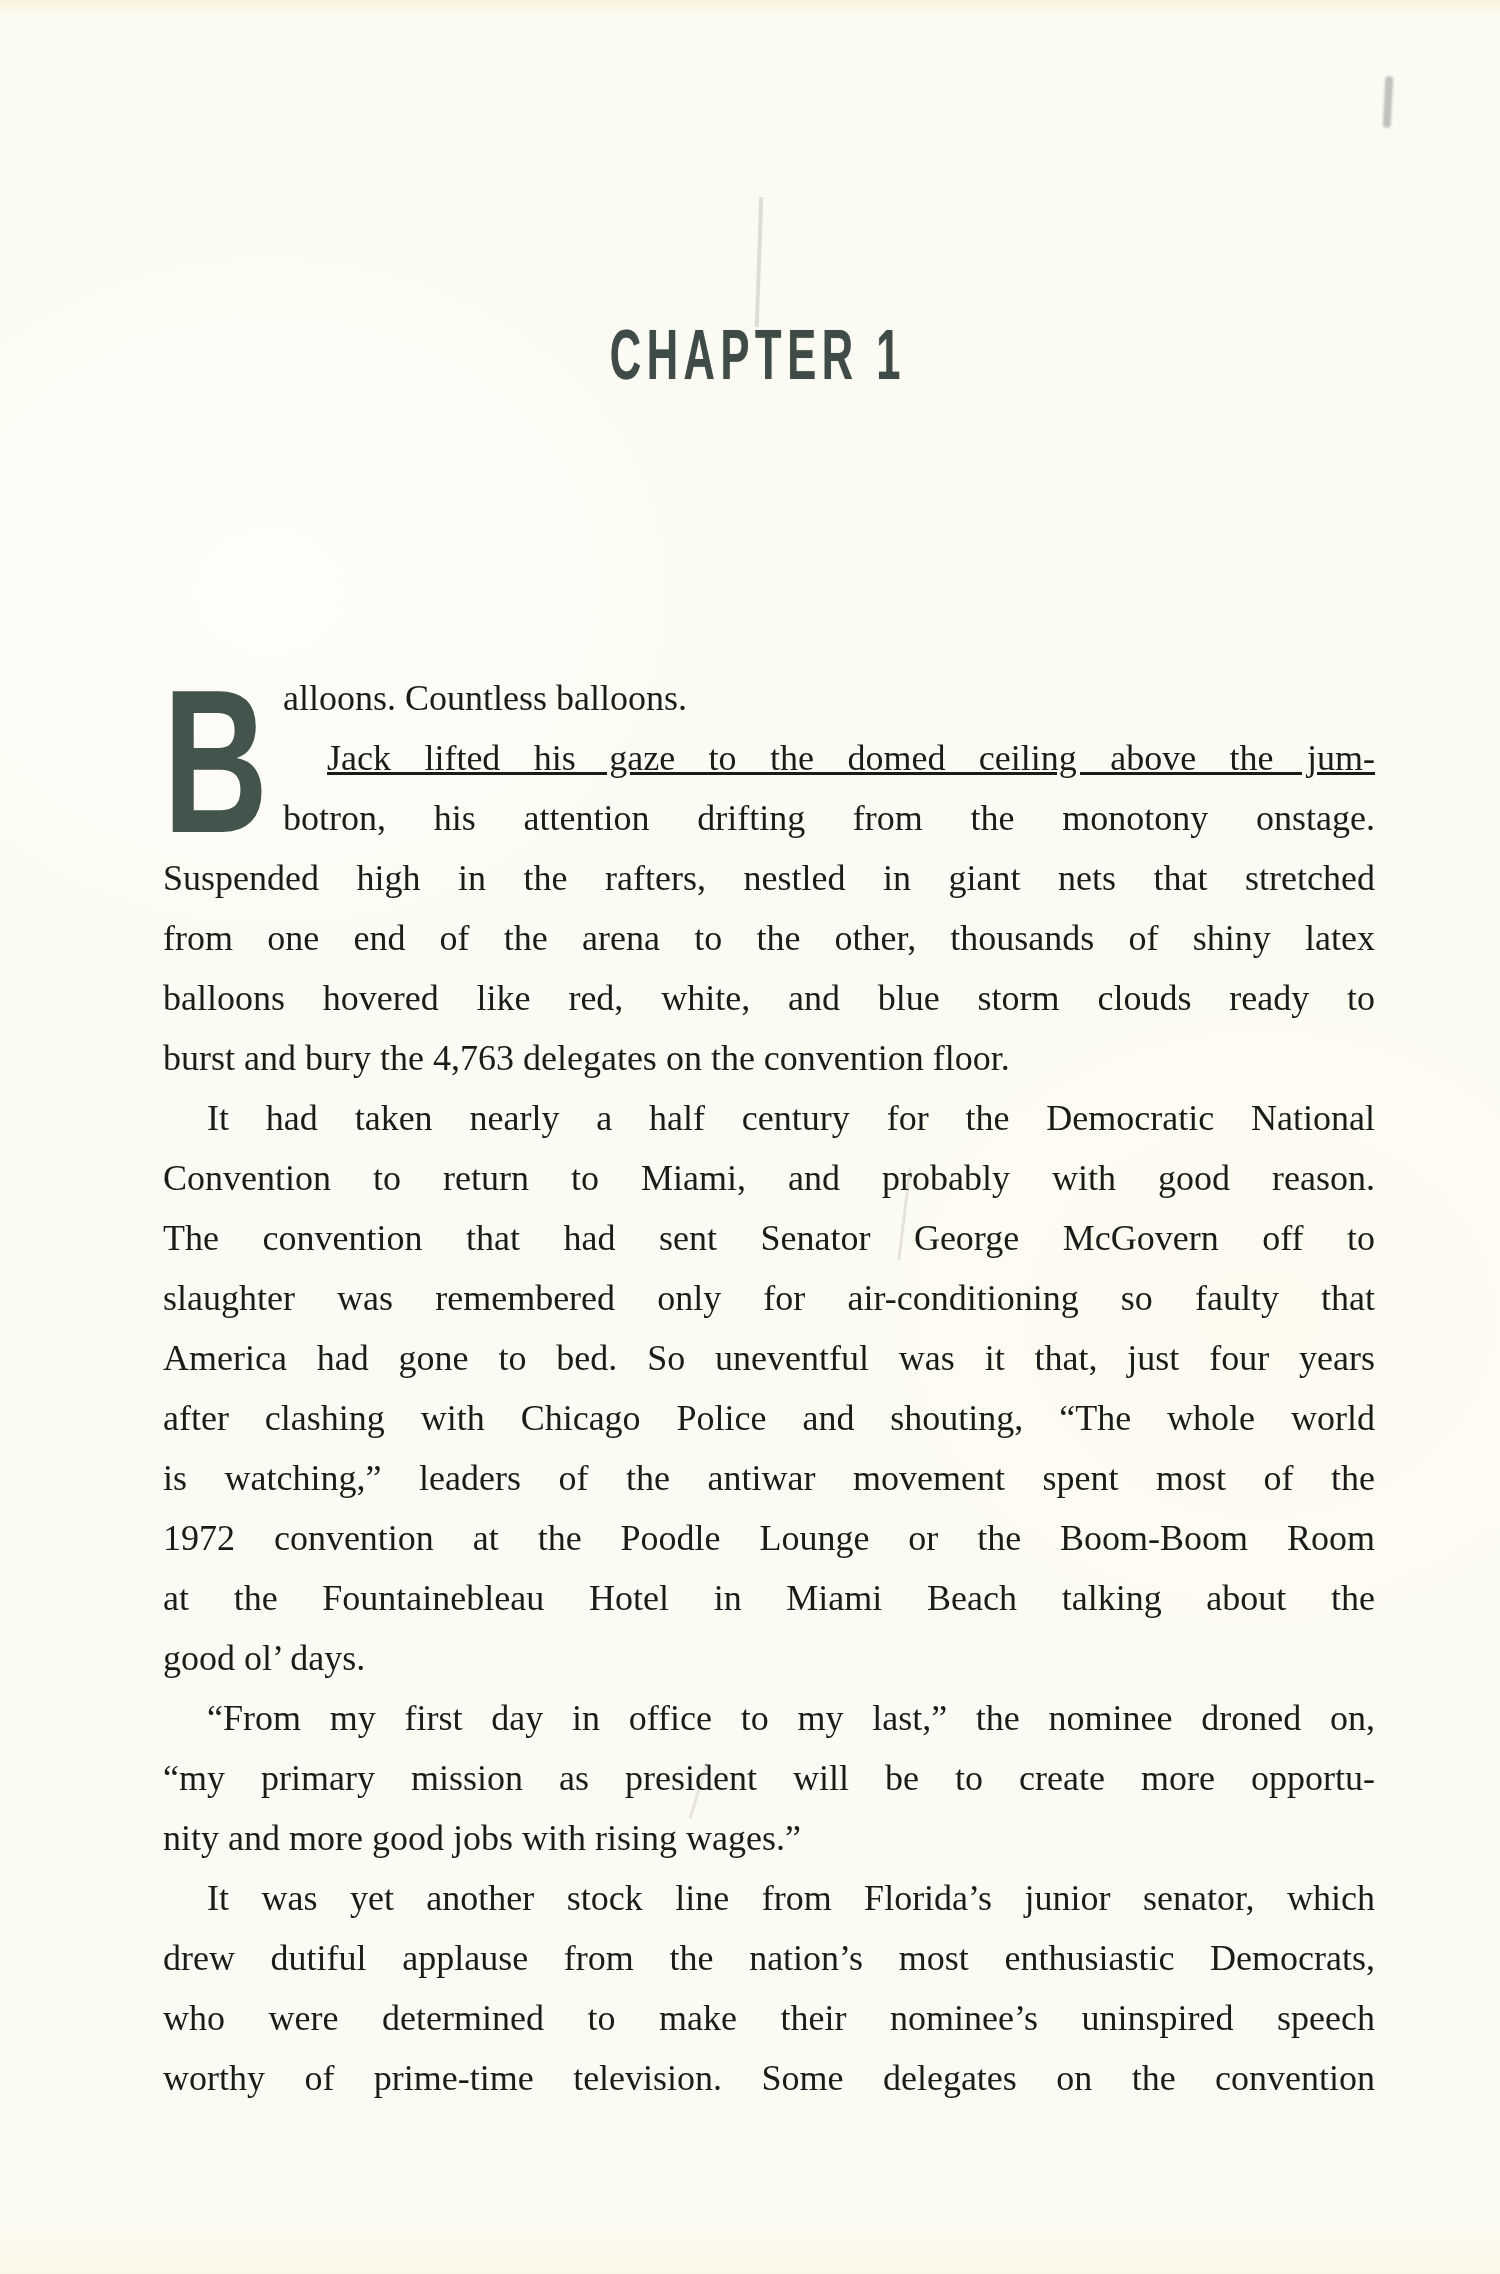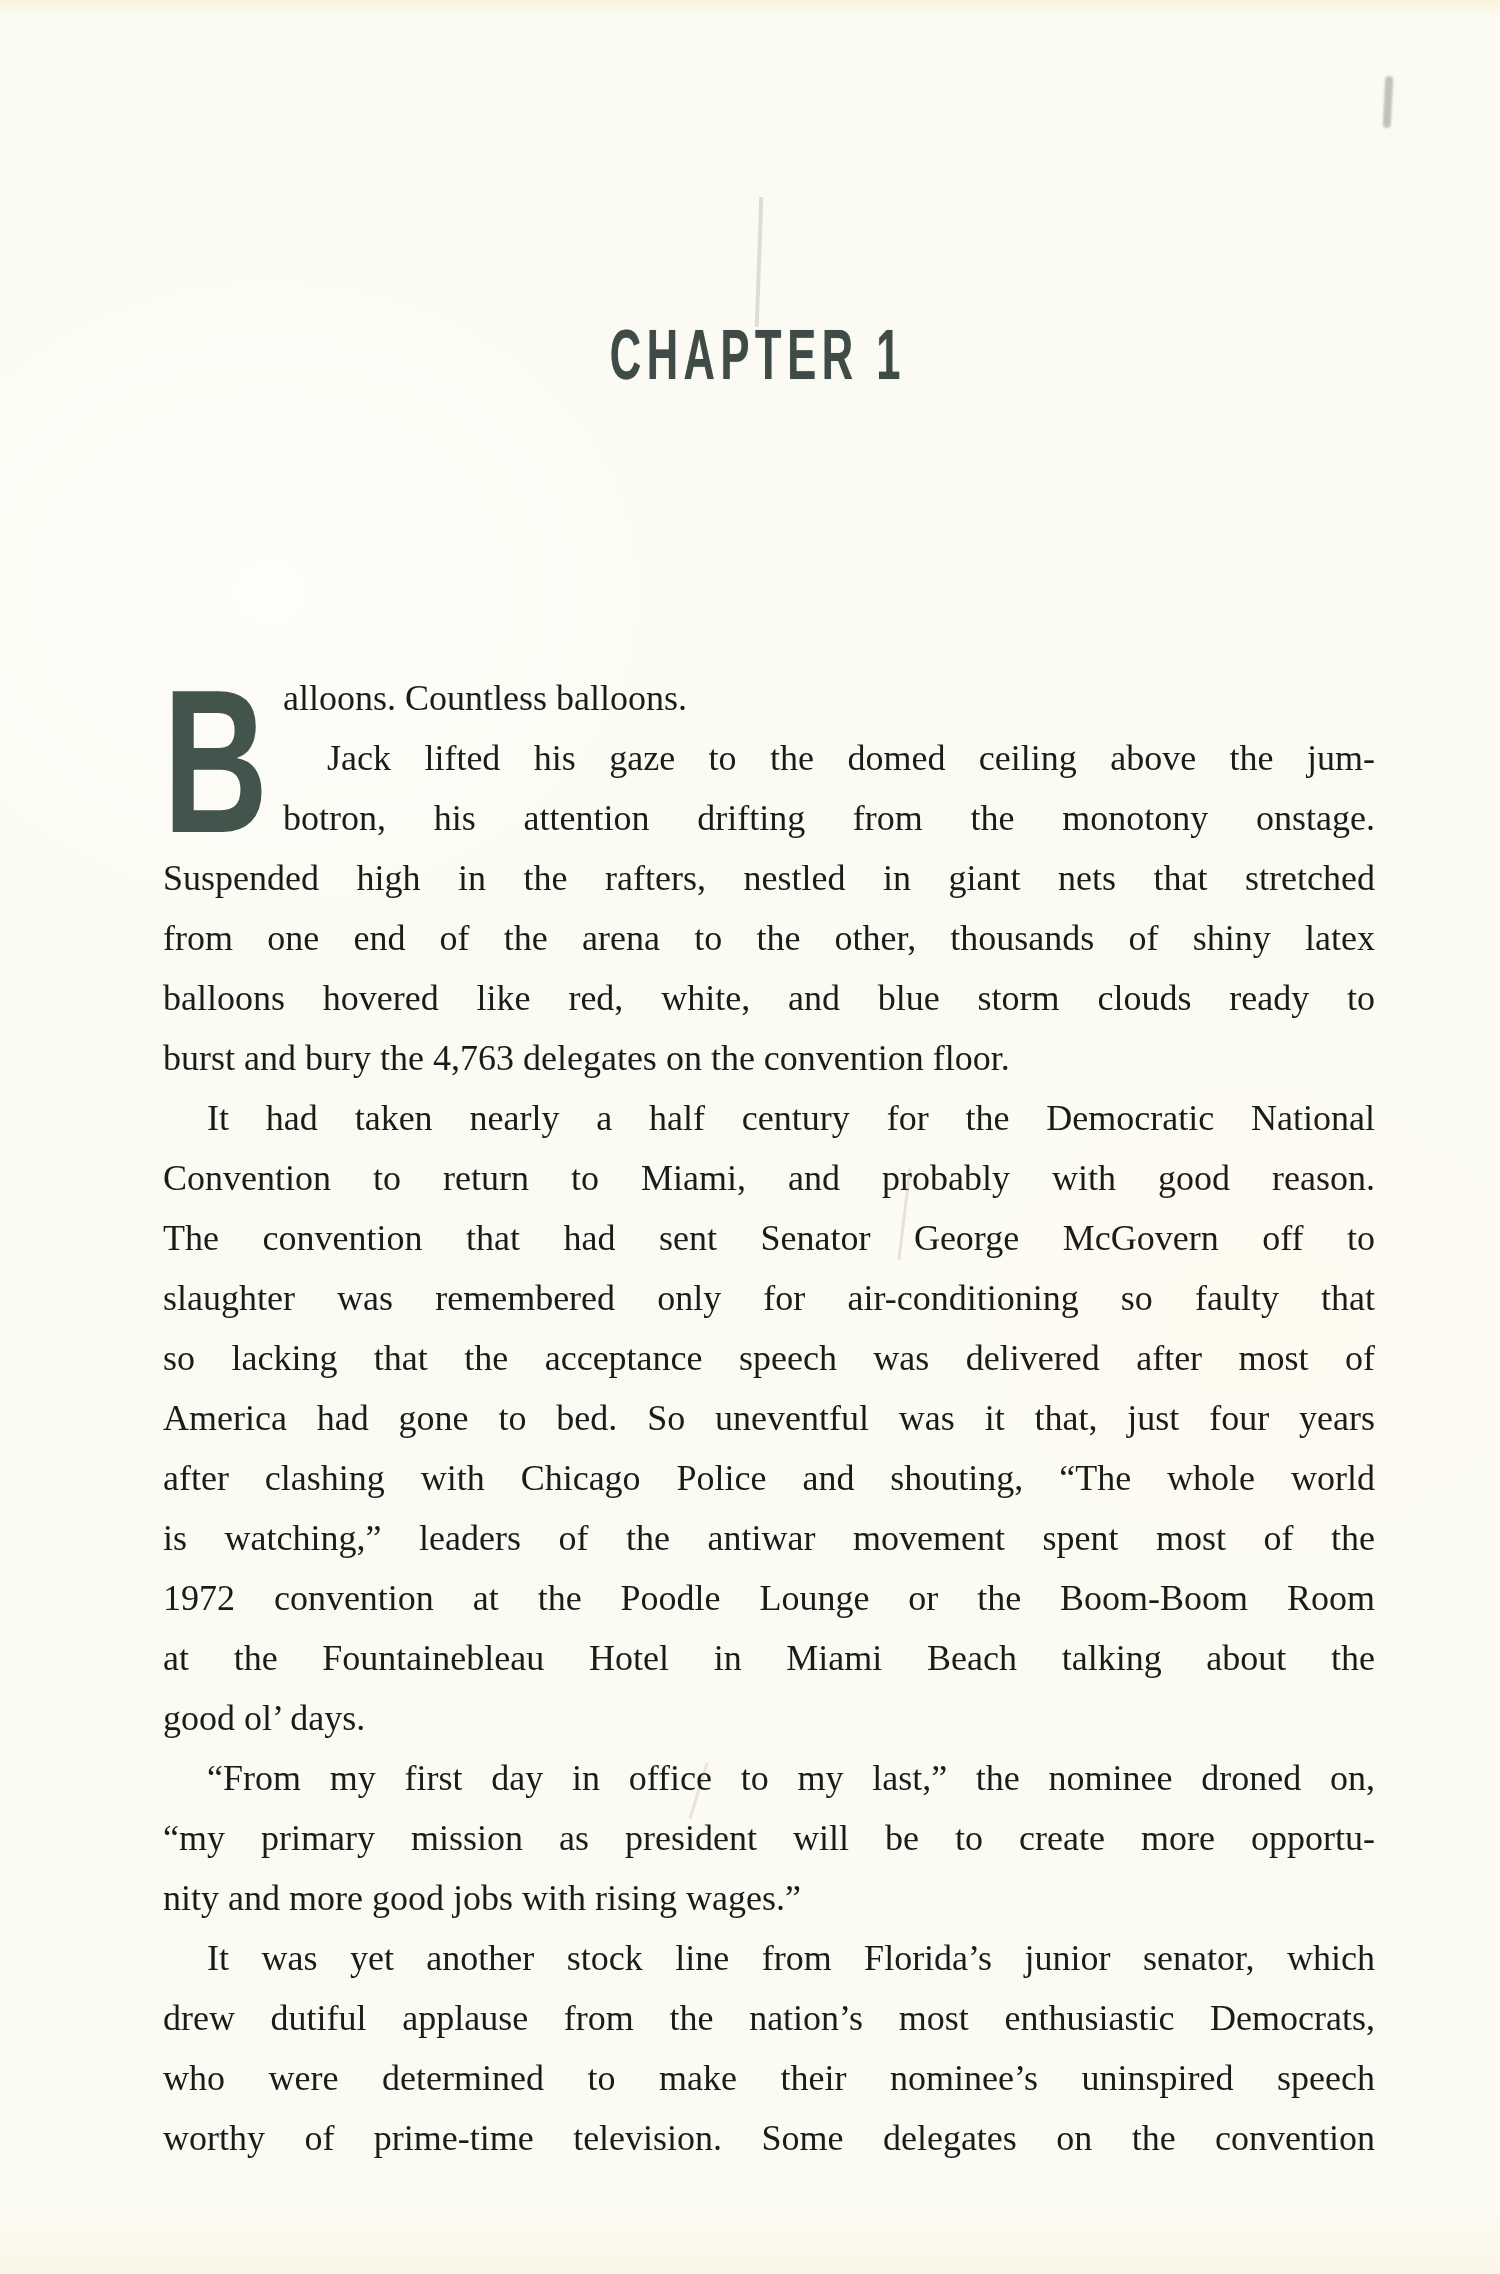--- a/index.html
+++ b/index.html
@@ -68,32 +68,31 @@
 
   <div class="heading">
     <span class="heading-text">CHAPTER 1</span>
   </div>
 
   <div class="text-col">
     <div class="dropcap">B</div>
 
     <div class="line dc"><span class="t">alloons. Countless balloons.</span></div>
 
-    <div class="line dc indent justify" style="word-spacing: 24.425px;"><span class="t">Jack lifted his gaze to the domed ceiling above the jum-</span></div>
+    <div class="line dc indent justify" style="word-spacing: 24.425px; text-decoration: underline;"><span class="t">Jack lifted his gaze to the domed ceiling above the jum-</span></div>
     <div class="line dc justify" style="word-spacing: 38.7299px;"><span class="t">botron, his attention drifting from the monotony onstage.</span></div>
     <div class="line justify" style="word-spacing: 28.5219px;"><span class="t">Suspended high in the rafters, nestled in giant nets that stretched</span></div>
     <div class="line justify" style="word-spacing: 25.224px;"><span class="t">from one end of the arena to the other, thousands of shiny latex</span></div>
     <div class="line justify" style="word-spacing: 28.8234px;"><span class="t">balloons hovered like red, white, and blue storm clouds ready to</span></div>
     <div class="line"><span class="t">burst and bury the 4,763 delegates on the convention floor.</span></div>
 
     <div class="line indent justify" style="word-spacing: 27.8406px;"><span class="t">It had taken nearly a half century for the Democratic National</span></div>
     <div class="line justify" style="word-spacing: 33.0156px;"><span class="t">Convention to return to Miami, and probably with good reason.</span></div>
     <div class="line justify" style="word-spacing: 34.5069px;"><span class="t">The convention that had sent Senator George McGovern off to</span></div>
     <div class="line justify" style="word-spacing: 33.123px;"><span class="t">slaughter was remembered only for air-conditioning so faulty that</span></div>
-    <div class="line justify" style="word-spacing: 27.4406px;"><span class="t">so lacking that the acceptance speech was delivered after most of</span></div>
     <div class="line justify" style="word-spacing: 20.8529px;"><span class="t">America had gone to bed. So uneventful was it that, just four years</span></div>
     <div class="line justify" style="word-spacing: 26.9132px;"><span class="t">after clashing with Chicago Police and shouting, “The whole world</span></div>
     <div class="line justify" style="word-spacing: 28.525px;"><span class="t">is watching,” leaders of the antiwar movement spent most of the</span></div>
     <div class="line justify" style="word-spacing: 29.901px;"><span class="t">1972 convention at the Poodle Lounge or the Boom-Boom Room</span></div>
     <div class="line justify" style="word-spacing: 35.691px;"><span class="t">at the Fountainebleau Hotel in Miami Beach talking about the</span></div>
     <div class="line"><span class="t">good ol’ days.</span></div>
 
     <div class="line indent justify" style="word-spacing: 19.7383px;"><span class="t">“From my first day in office to my last,” the nominee droned on,</span></div>
     <div class="line justify" style="word-spacing: 27.025px;"><span class="t">“my primary mission as president will be to create more opportu-</span></div>
     <div class="line"><span class="t">nity and more good jobs with rising wages.”</span></div>

